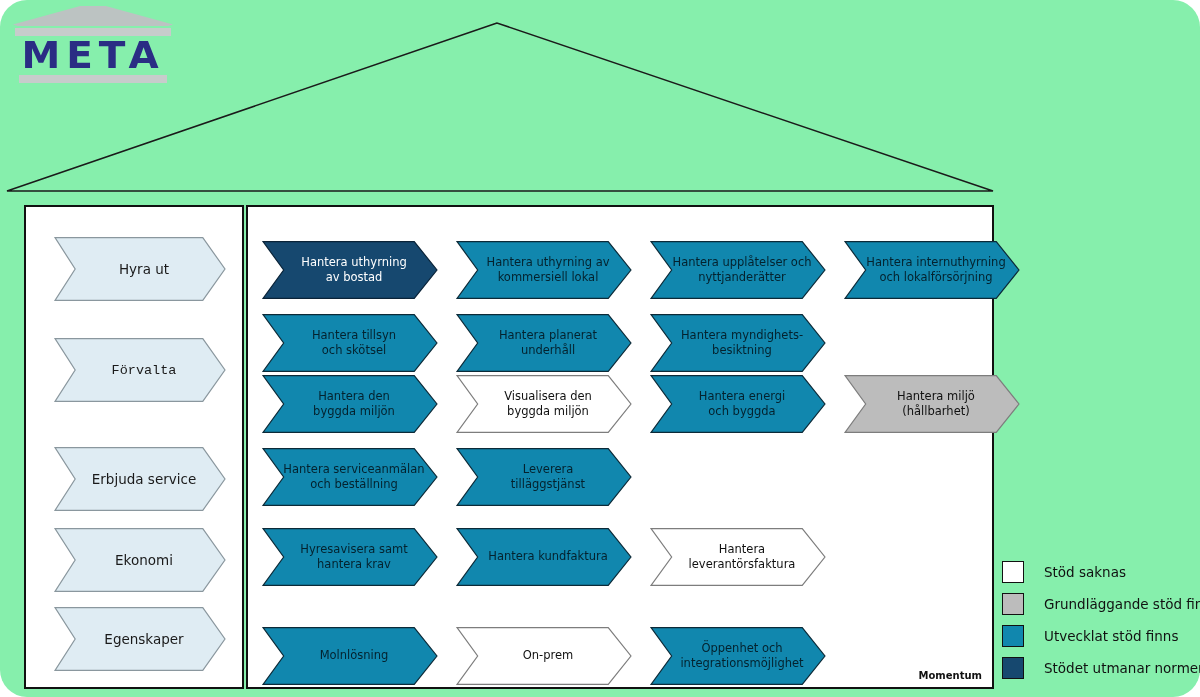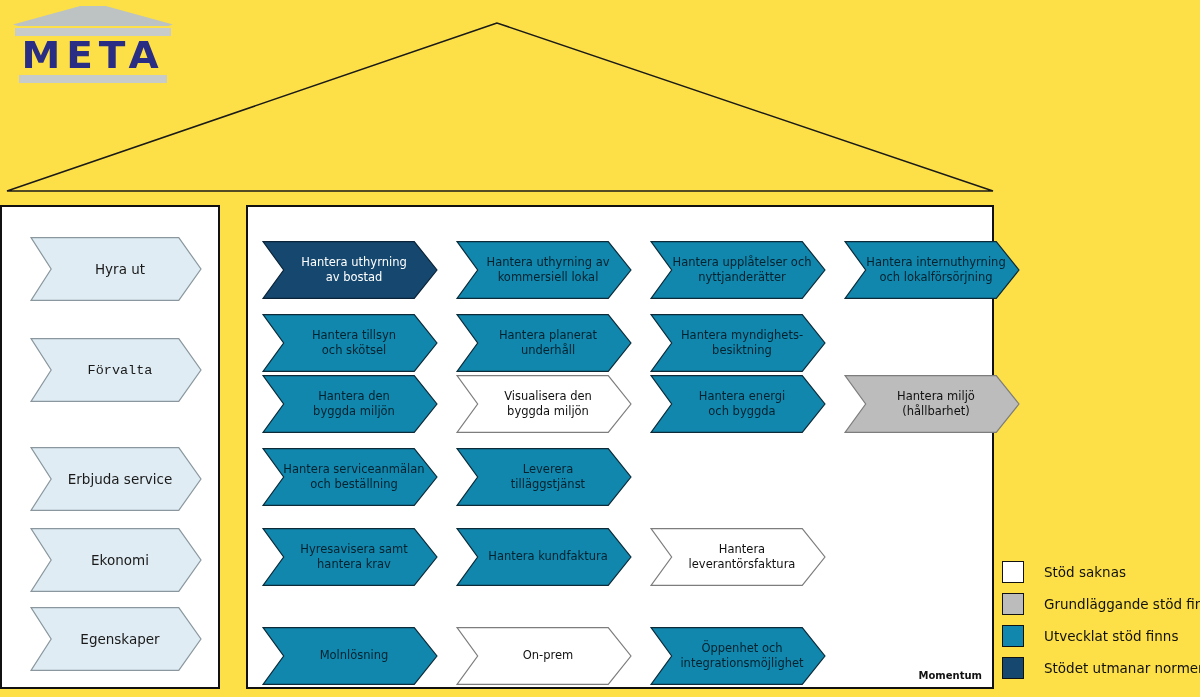--- a/index.html
+++ b/index.html
@@ -1,34 +1,34 @@
 <!DOCTYPE html>
 <html><head>
 <meta charset="utf-8">
 <style>
   * { margin:0; padding:0; box-sizing:border-box; }
   html,body { background:#ffffff; }
   body { font-family:"DejaVu Sans","Liberation Sans",sans-serif; }
-  .canvas { position:relative; width:1200px; height:697px; background:#fde047; overflow:hidden; }
+  .canvas { position:relative; width:1200px; height:697px; background:#86efac; overflow:hidden;border-radius:27px; }
 
   
   .logo { position:absolute; left:12px; top:6px; width:162px; text-align:center; }
   .logo-roof { width:160px; height:20px; margin:0 auto; background:#bcc3c2;
                clip-path:polygon(42% 0, 58% 0, 100% 92%, 97% 100%, 3% 100%, 0 92%); }
   .logo-bar { width:156px; height:8px; margin:2px auto 0; background:#c7cccb; }
   .logo-bar.bar2 { width:148px; margin-top:1px; }
   .logo-text { font-size:39px; font-weight:bold; line-height:0.95; color:#2a2d84;
                letter-spacing:6px; margin-top:1px; transform:scaleY(0.95); }
 
   
   .roof-svg { position:absolute; left:0; top:0; }
 
   
   .panel { position:absolute; top:205px; height:484px; background:#ffffff; border:2px solid #111111; }
-  .sidebar-box { left:0; width:220px; }
+  .sidebar-box { left:24px; width:220px; }
   .main-box { left:246px; width:748px; }
 
   
   .arrow { position:absolute; display:flex; align-items:center; justify-content:center; }
   .arrow svg.arrow-bg { position:absolute; inset:0; width:100%; height:100%; overflow:visible; }
   .arrow .arrow-label { position:relative; z-index:1; text-align:center; white-space:pre-line;
                         padding:0 10px 0 18px; }
   .arrow.main { position:relative; width:176px; height:58px; flex:0 0 176px; }
   .arrow.main .arrow-label { font-size:11.5px; line-height:1.32; }
   .arrow.side { width:172px; height:64px; }

